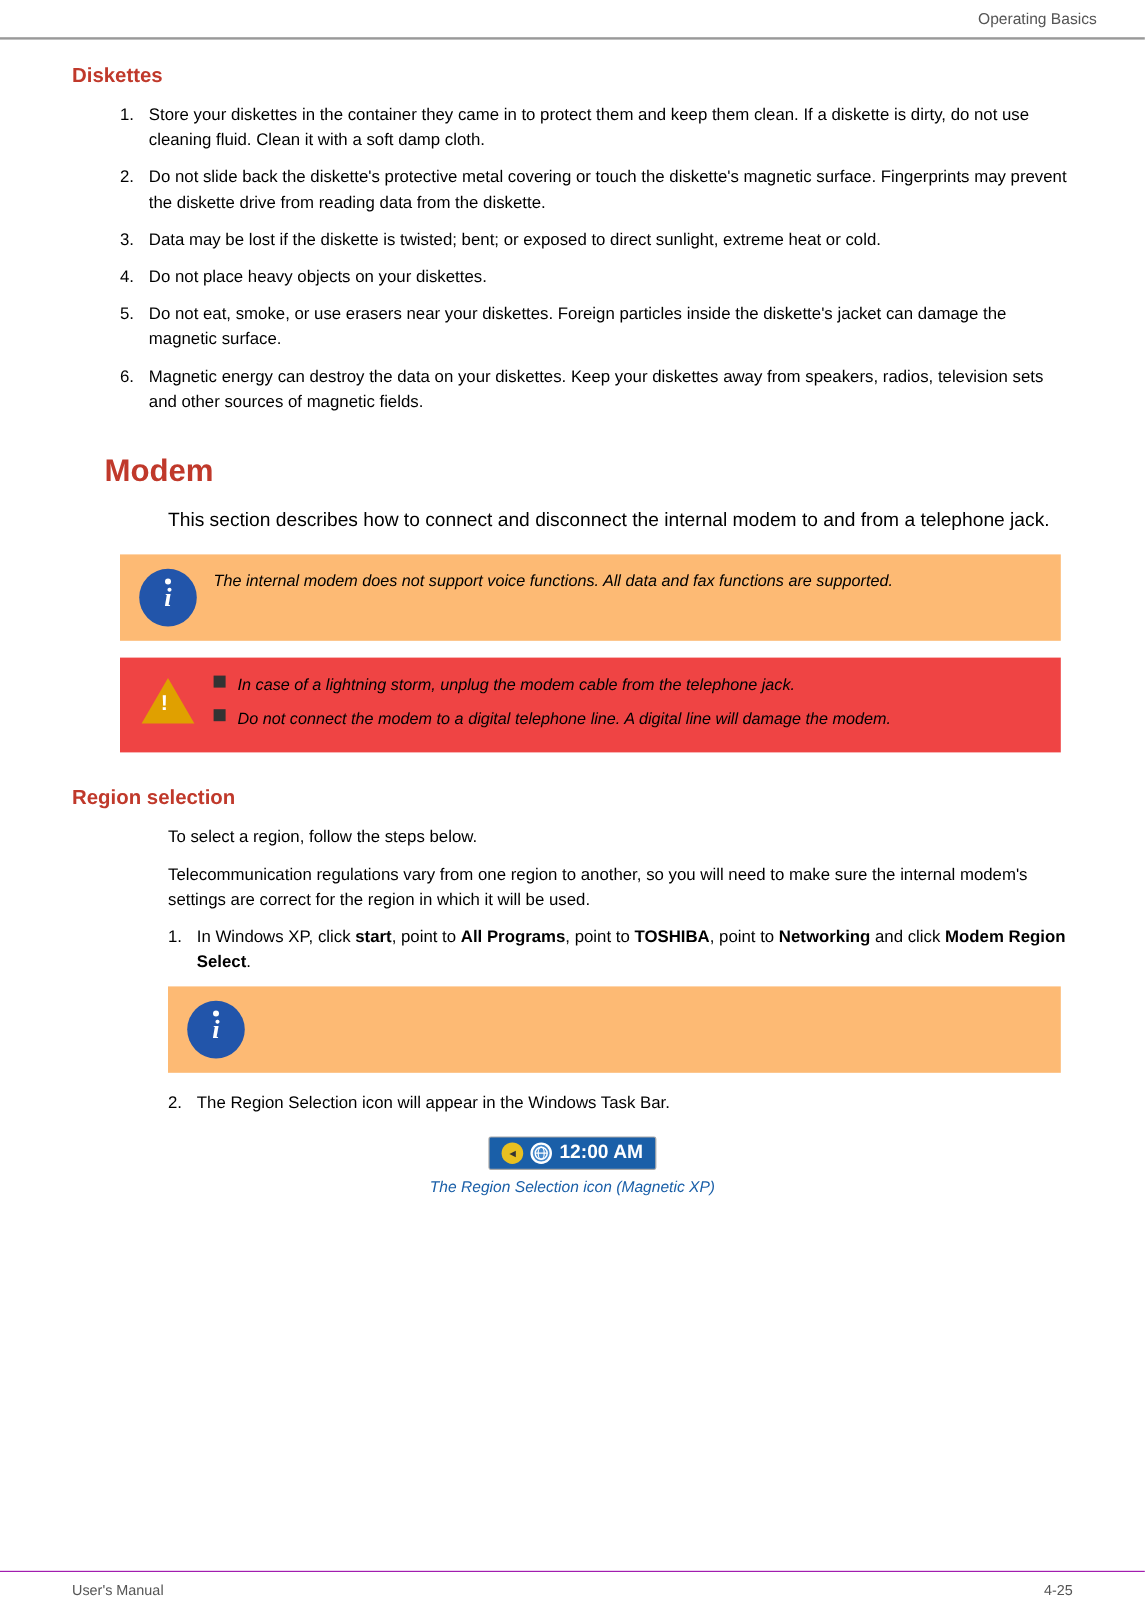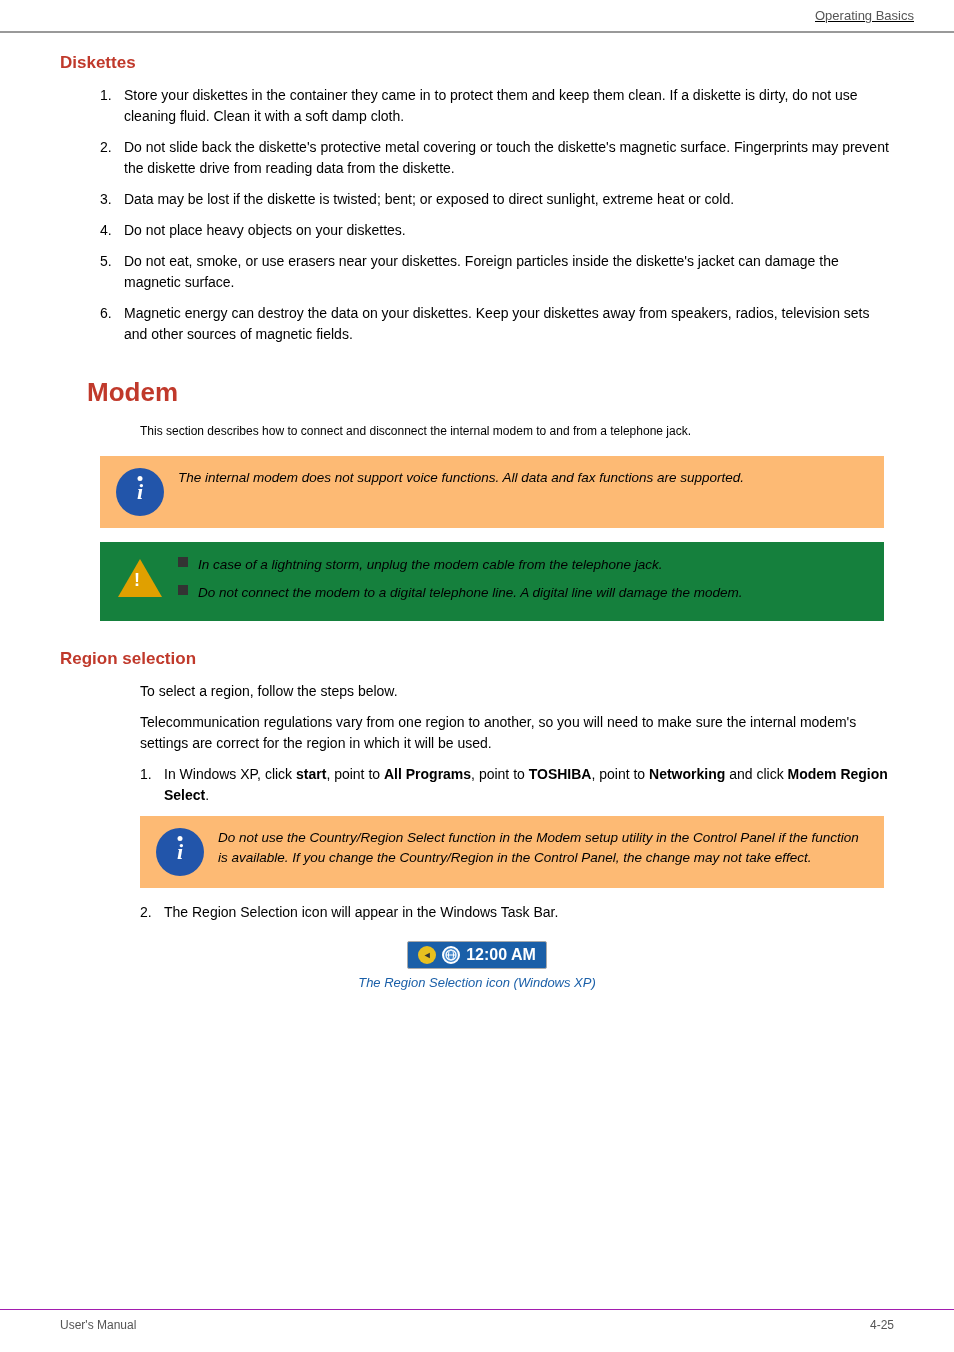--- a/index.html
+++ b/index.html
@@ -18,21 +18,20 @@
       padding: 0;
       position: relative;
     }
     
     .header {
       border-bottom: 2px solid #999;
       padding: 8px 40px 8px 40px;
       display: flex;
       justify-content: flex-end;
       align-items: flex-start;
-      text-decoration: underline;
     }
     .header-title {
       font-size: 13px;
       color: #555;
     }
     
     .content {
       padding: 20px 60px 40px 60px;
     }
     
@@ -71,21 +70,21 @@
       font-size: 14px;
       line-height: 1.5;
     }
     
     .modem-section {
       margin-bottom: 28px;
     }
     .modem-intro {
       padding-left: 80px;
       margin-bottom: 16px;
-      font-size: 12px;
+      font-size: 16px;
       line-height: 1.5;
     }
     
     .info-box {
       display: flex;
       align-items: flex-start;
       background: #fdba74;
       padding: 12px 16px;
       margin-bottom: 14px;
       margin-left: 40px;
@@ -123,21 +122,21 @@
     }
     .info-text {
       font-size: 13.5px;
       font-style: italic;
       line-height: 1.5;
     }
     
     .warning-box {
       display: flex;
       align-items: flex-start;
-      background: #15803d;
+      background: #ef4444;
       padding: 12px 16px;
       margin-bottom: 14px;
       margin-left: 40px;
       margin-right: 10px;
     }
     .warning-icon {
       width: 48px;
       height: 48px;
       min-width: 48px;
       display: flex;
@@ -360,21 +359,20 @@
           <span class="region-step-text">
             In Windows XP, click <strong>start</strong>, point to <strong>All Programs</strong>, point to <strong>TOSHIBA</strong>, point to <strong>Networking</strong> and click <strong>Modem Region Select</strong>.
           </span>
         </div>
       </div>
 
       <div class="info-box" style="margin-top:10px; margin-left:80px;">
         <div class="info-icon">
           <span class="info-icon-dot"></span>
         </div>
-        <div class="info-text">Do not use the Country/Region Select function in the Modem setup utility in the Control Panel if the function is available. If you change the Country/Region in the Control Panel, the change may not take effect.</div>
       </div>
 
       <div class="region-steps" style="margin-top:10px;">
         <div class="region-step">
           <span class="region-step-num">2.</span>
           <span class="region-step-text">The Region Selection icon will appear in the Windows Task Bar.</span>
         </div>
       </div>
 
       <div class="taskbar-container">
@@ -382,21 +380,21 @@
           <div class="taskbar-icon-left">◄</div>
           <div class="taskbar-icon-right">
             <svg width="12" height="12" viewBox="0 0 12 12">
               <circle cx="6" cy="6" r="5" fill="none" stroke="#fff" stroke-width="1.2"></circle>
               <ellipse cx="6" cy="6" rx="2.5" ry="5" fill="none" stroke="#fff" stroke-width="1"></ellipse>
               <line x1="1" y1="6" x2="11" y2="6" stroke="#fff" stroke-width="1"></line>
             </svg>
           </div>
           <span class="taskbar-time">12:00 AM</span>
         </div>
-        <div class="taskbar-caption">The Region Selection icon (Windows XP)</div>
+        <div class="taskbar-caption">The Region Selection icon (Magnetic XP)</div>
       </div>
     </div>
 
   </div>
 
   <div class="footer">
     <span class="footer-left">User's Manual</span>
     <span class="footer-right">4-25</span>
   </div>
 </div>

